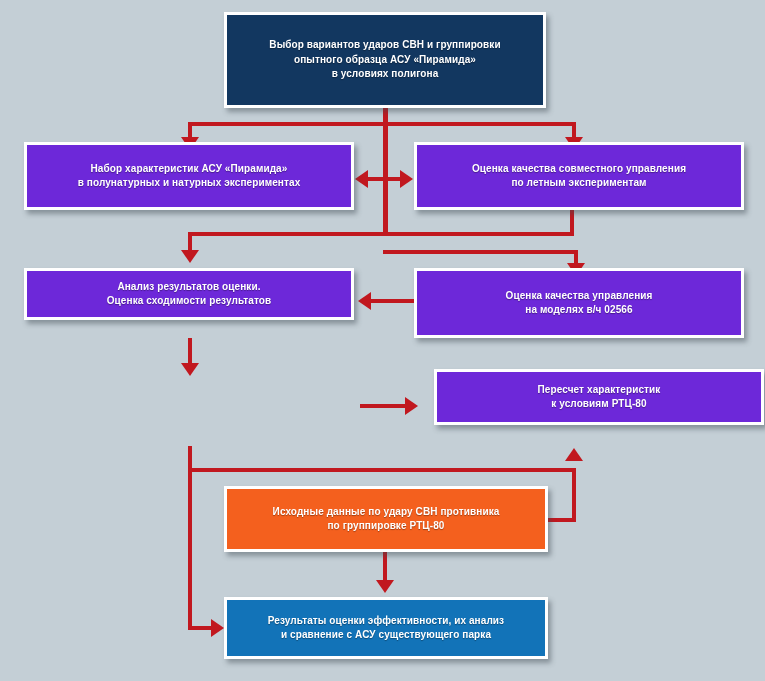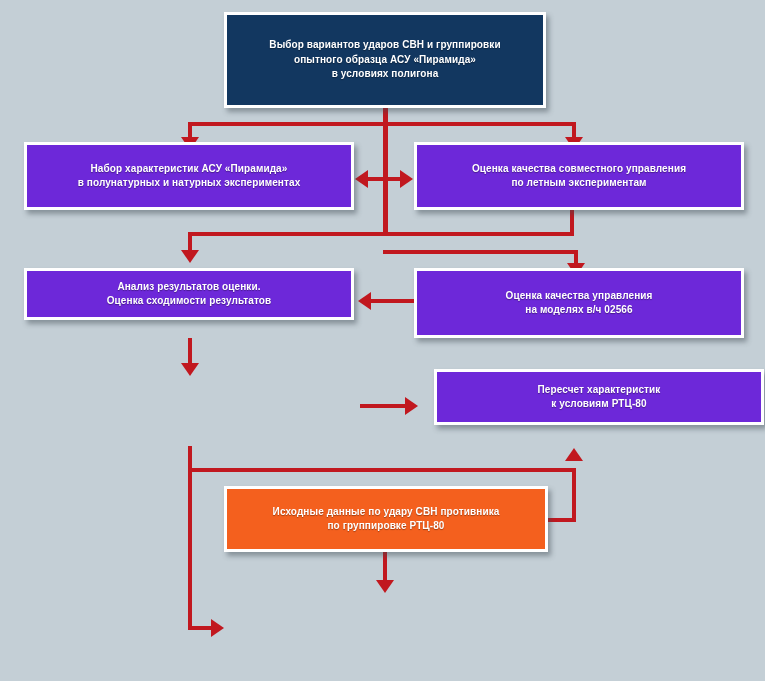--- a/index.html
+++ b/index.html
@@ -135,14 +135,18 @@
   <div class="node green" style="left:414px;top:369px;width:330px;height:56px;margin-left:20px;">
     <span class="txt">Пересчет характеристик
 к условиям РТЦ-80</span>
   </div>
 
   <div class="node orange" style="left:224px;top:486px;width:324px;height:66px;">
     <span class="txt">Исходные данные по удару СВН противника
 по группировке РТЦ-80</span>
   </div>
 
+  <div class="node blue" style="left:224px;top:597px;width:324px;height:62px;">
+    <span class="txt">Результаты оценки эффективности, их анализ
+и сравнение с АСУ существующего парка</span>
+  </div>
 
 </div>
 
 </body></html>

